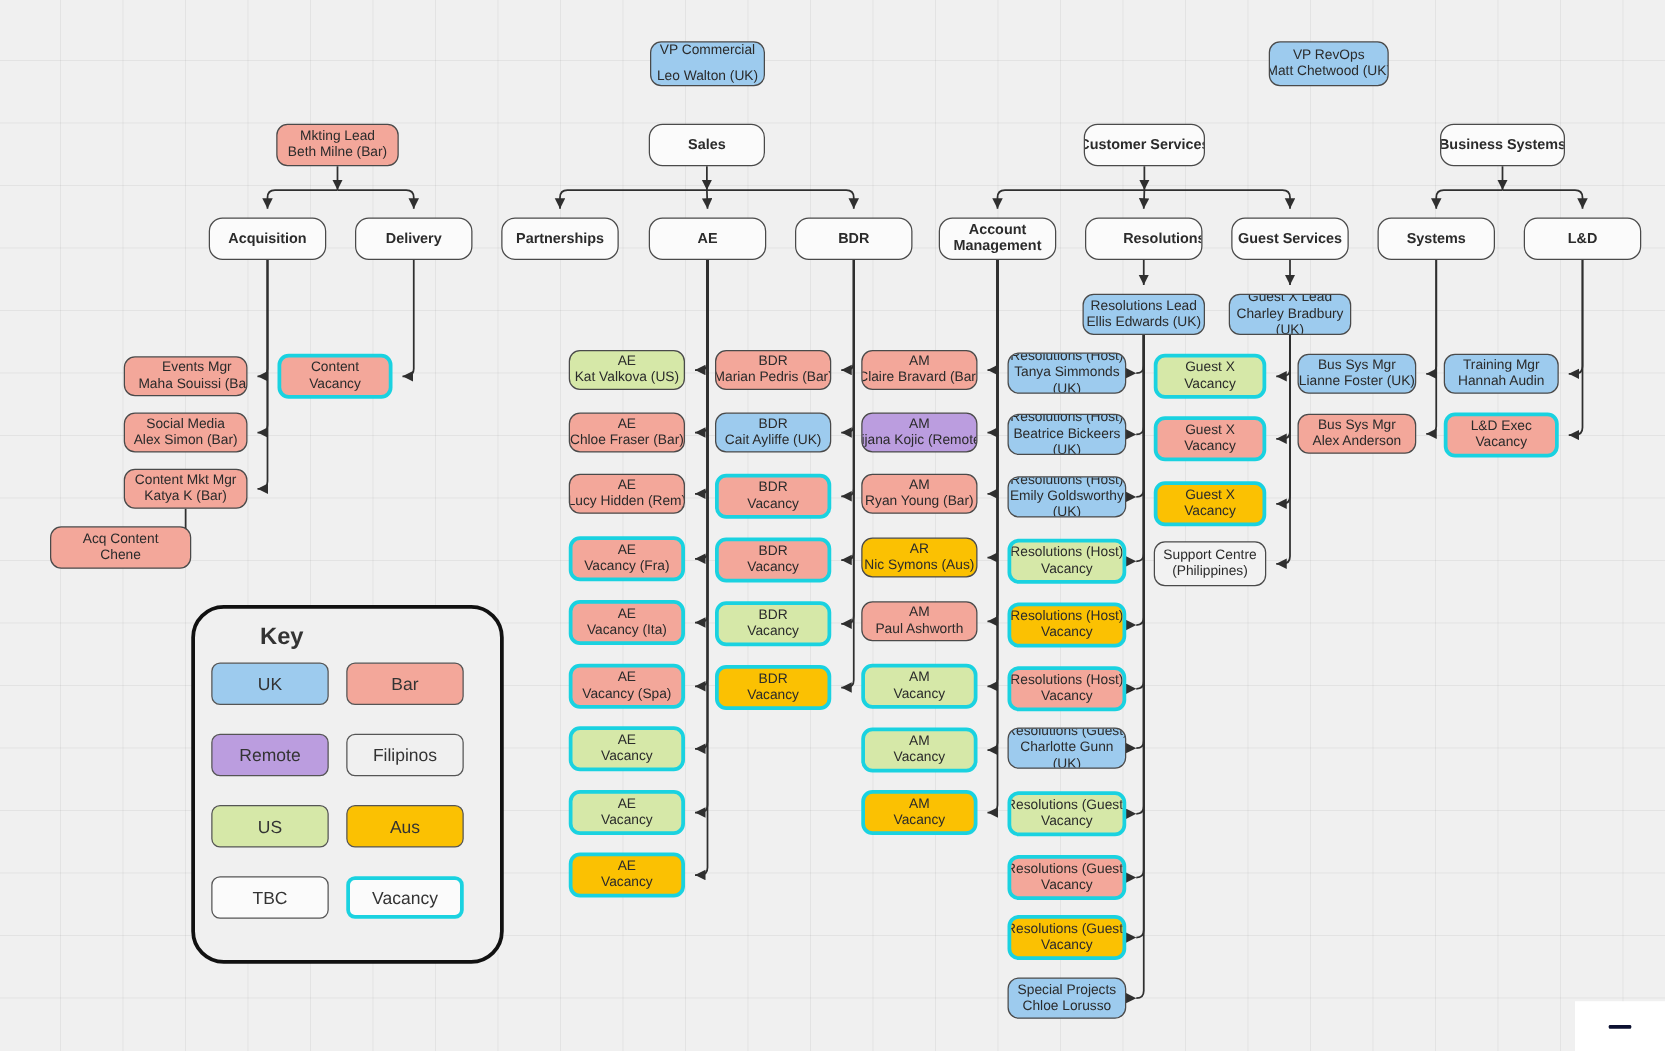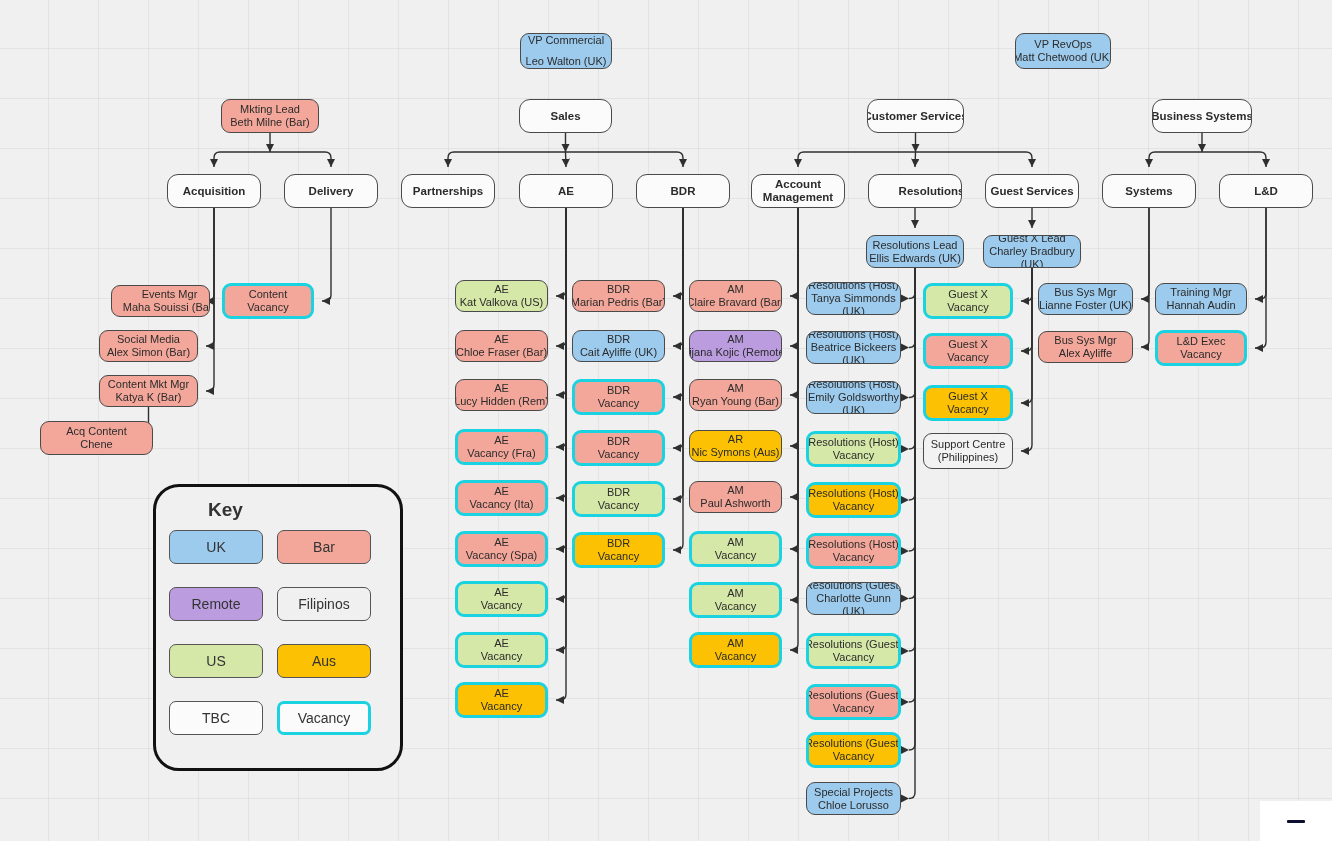--- a/index.html
+++ b/index.html
@@ -197,21 +197,21 @@
       </div>
       <div class="node c-uk" style="left: 866px; top: 235px; width: 98px; height: 33px;">
         <span class="ln">Resolutions Lead</span>
         <span class="ln">Ellis Edwards (UK)</span>
       </div>
       <div class="node c-uk" style="left: 983px; top: 235px; width: 98px; height: 33px;">
         <span class="ln">Guest X Lead</span>
         <span class="ln">Charley Bradbury</span>
         <span class="ln">(UK)</span>
       </div>
-      <div class="node c-bar" style="left: 111px; top: 285px; width: 99px; height: 32px; padding-left: 18px;">
+      <div class="node c-bar" style="left: 99px; top: 285px; width: 99px; height: 32px; padding-left: 18px;">
         <span class="ln">Events Mgr</span>
         <span class="ln">Maha Souissi (Bar)</span>
       </div>
       <div class="node c-bar" style="left: 99px; top: 330px; width: 99px; height: 32px;">
         <span class="ln">Social Media</span>
         <span class="ln">Alex Simon (Bar)</span>
       </div>
       <div class="node c-bar" style="left: 99px; top: 375px; width: 99px; height: 32px;">
         <span class="ln">Content Mkt Mgr</span>
         <span class="ln">Katya K (Bar)</span>
@@ -379,21 +379,21 @@
       <div class="node c-filipinos" style="left: 923px; top: 433px; width: 90px; height: 36px;">
         <span class="ln">Support Centre</span>
         <span class="ln">(Philippines)</span>
       </div>
       <div class="node c-uk" style="left: 1038px; top: 283px; width: 95px; height: 32px;">
         <span class="ln">Bus Sys Mgr</span>
         <span class="ln">Lianne Foster (UK)</span>
       </div>
       <div class="node c-bar" style="left: 1038px; top: 331px; width: 95px; height: 32px;">
         <span class="ln">Bus Sys Mgr</span>
-        <span class="ln">Alex Ayliffe</span>
+        <span class="ln">Alex Anderson</span>
       </div>
       <div class="node c-uk" style="left: 1155px; top: 283px; width: 92px; height: 32px;">
         <span class="ln">Training Mgr</span>
         <span class="ln">Hannah Audin</span>
       </div>
       <div class="node c-bar vac" style="left: 1155px; top: 330px; width: 92px; height: 36px;">
         <span class="ln">L&amp;D Exec</span>
         <span class="ln">Vacancy</span>
       </div>
     </div>

